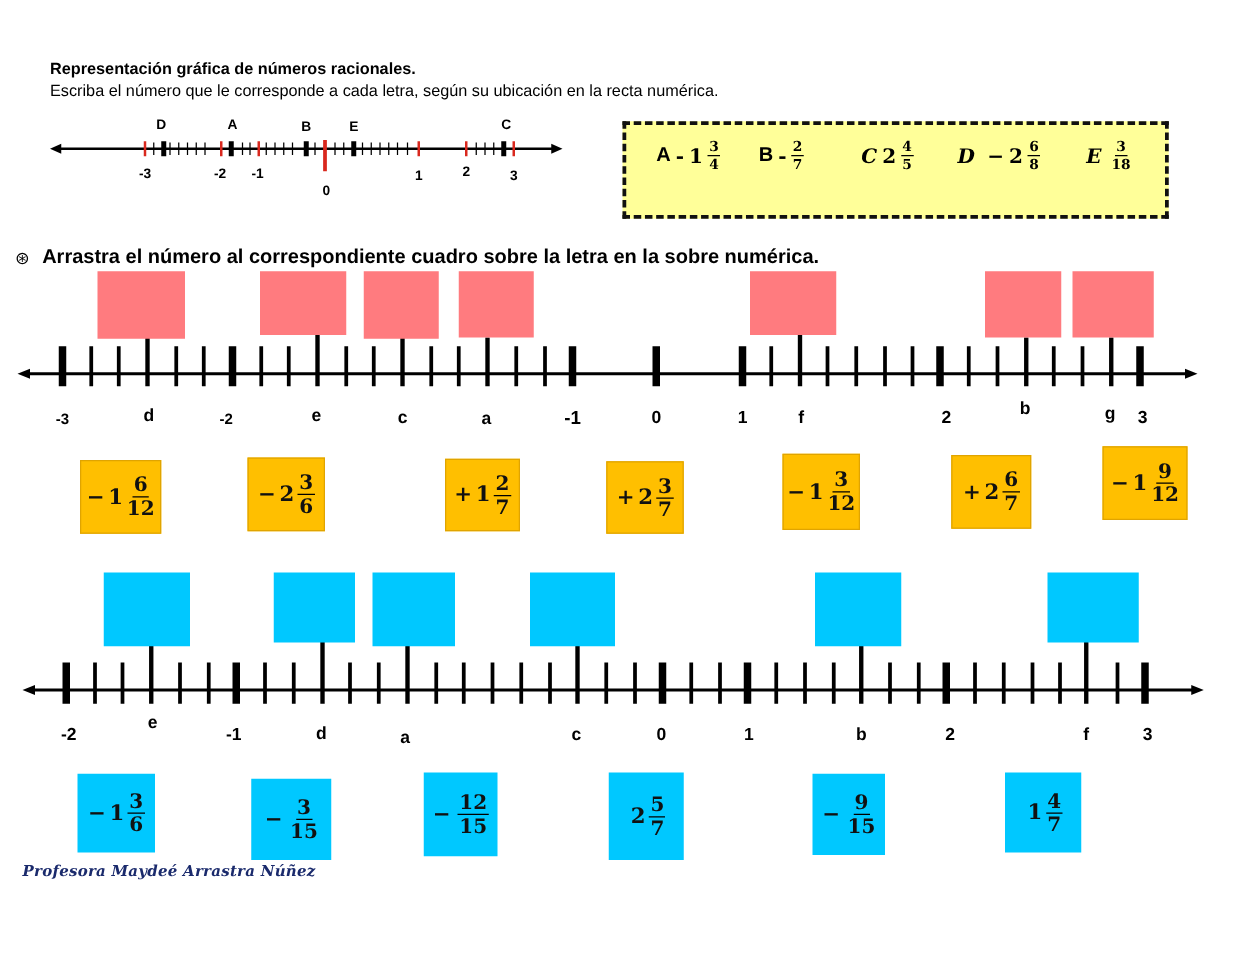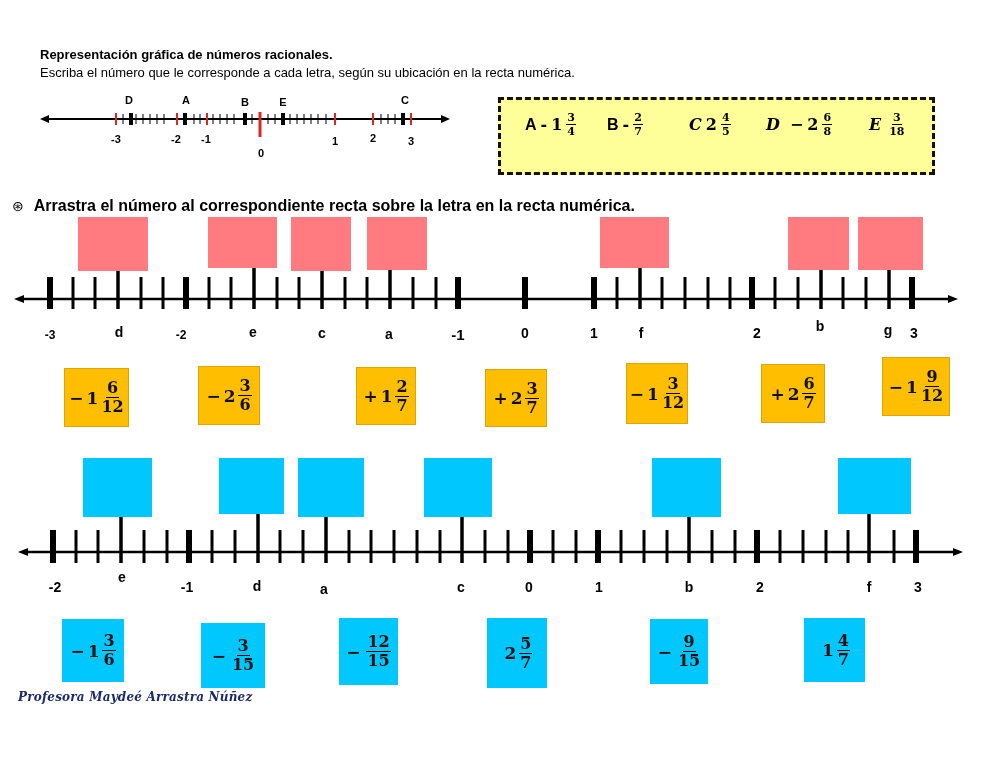--- a/index.html
+++ b/index.html
@@ -139,21 +139,21 @@
     <span class="let it">E</span>
     <span class="frac" style="font-size:11px;margin-left:4px">
         <span class="num">3</span>
         <span class="den">18</span>
       </span>
   </div>
 </div>
 
 <div class="abs instr">
   <span class="ic">⊛</span>
-  <span>Arrastra el número al correspondiente recta sobre la letra en la recta numérica.</span>
+  <span>Arrastra el número al correspondiente cuadro sobre la letra en la sobre numérica.</span>
 </div>
 
 <div>
   <svg width="1000" height="772">
     <line x1="20" y1="299" x2="952" y2="299" stroke="#000" stroke-width="2.5"></line>
     <polygon points="14,299 24,295 24,303" fill="#000"></polygon>
     <polygon points="958,299 948,295 948,303" fill="#000"></polygon>
     <g stroke="#000" stroke-width="3">
       <line x1="73" y1="277" x2="73" y2="309"></line>
         <line x1="95" y1="277" x2="95" y2="309"></line>

